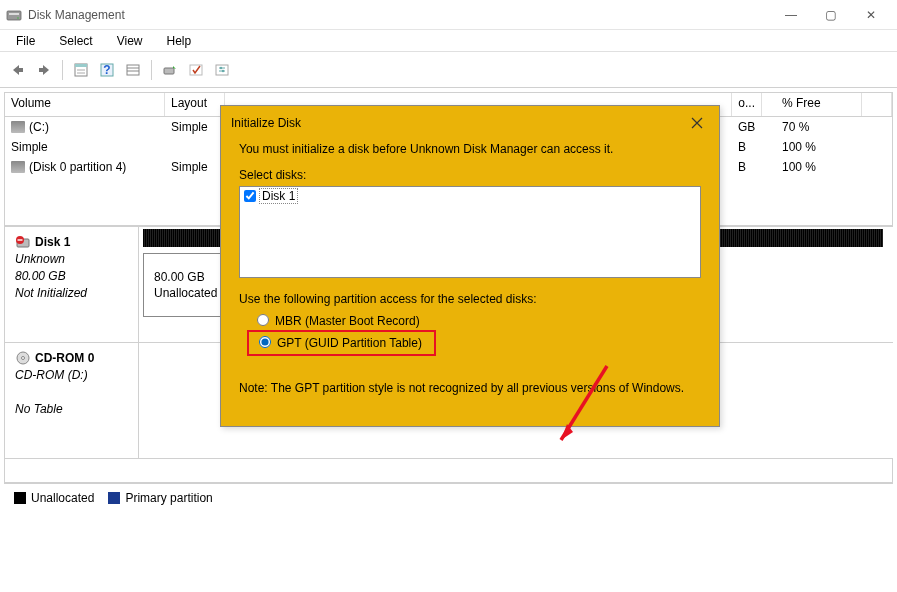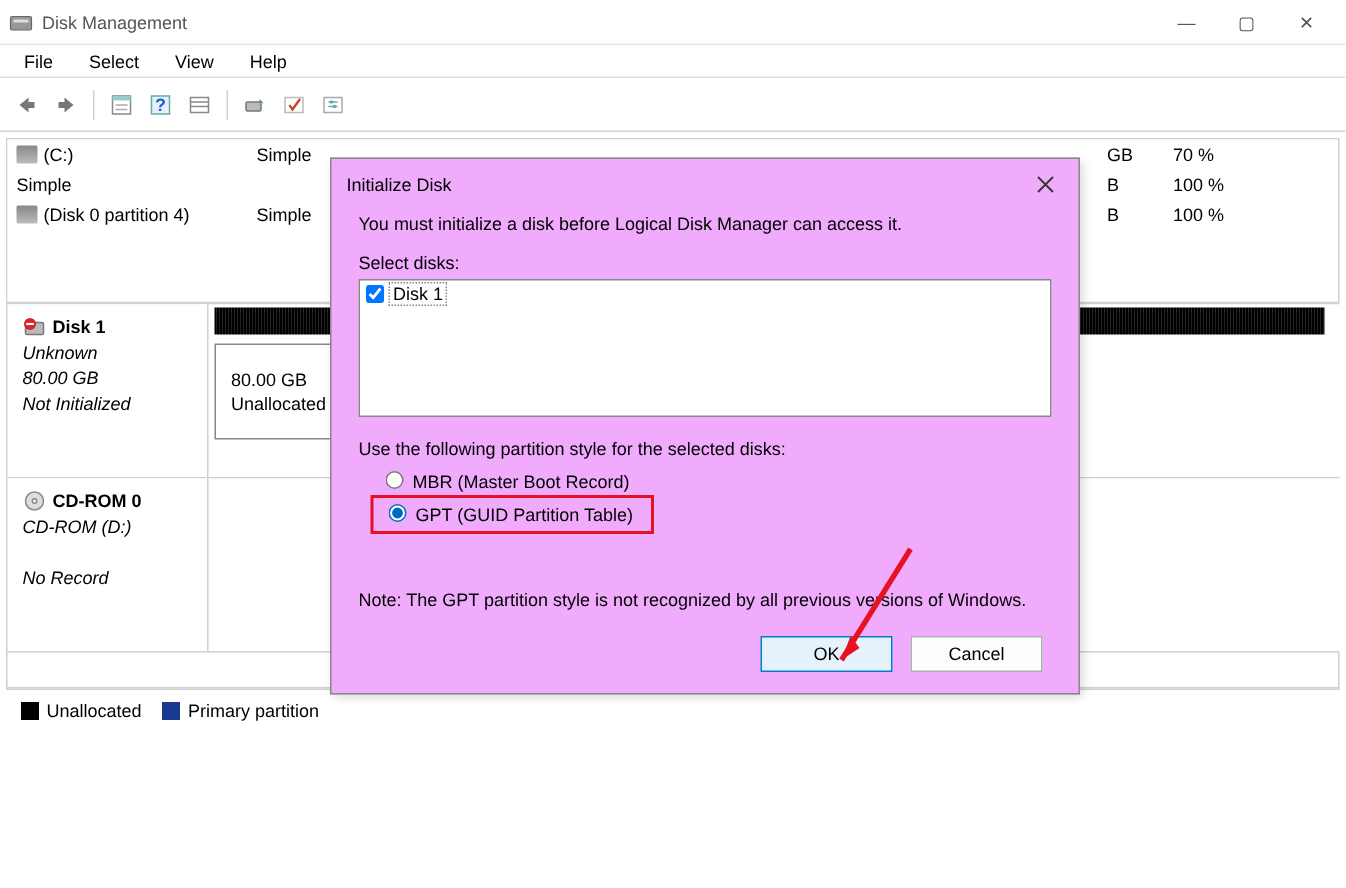--- a/index.html
+++ b/index.html
@@ -47,34 +47,34 @@
     .disk-bar-top { height: 18px; background: repeating-linear-gradient(90deg, #000 0, #000 1px, #222 1px, #222 2px); margin: 2px 10px 0 4px; }
     .disk-block { border: 1px solid #888; padding: 8px 10px; background: #fff; min-width: 140px; display: flex; flex-direction: column; justify-content: center; }
     .disk-block-line { font-size: 12px; line-height: 1.35; }
     
     
     .legend { height: 28px; border-top: 1px solid #d0d0d0; display: flex; align-items: center; padding: 0 10px; gap: 14px; }
     .legend-item { display: flex; align-items: center; gap: 5px; font-size: 12px; }
     .legend-sw { width: 12px; height: 12px; }
     
     
-    .dialog { position: absolute; left: 220px; top: 105px; width: 500px; background: #f0abfc; border: 1px solid #888; box-shadow: 2px 2px 6px rgba(0,0,0,0.15); z-index: 10; }
+    .dialog { position: absolute; left: 220px; top: 105px; width: 500px; background: #eab308; border: 1px solid #888; box-shadow: 2px 2px 6px rgba(0,0,0,0.15); z-index: 10; }
     .dlg-title { height: 34px; display: flex; align-items: center; padding: 0 10px; }
     .dlg-title-text { flex: 1; font-size: 12px; color: #000; }
     .dlg-close { width: 24px; height: 24px; display: flex; align-items: center; justify-content: center; font-size: 14px; }
     .dlg-body { padding: 2px 18px 14px 18px; }
     .dlg-msg { font-size: 12px; margin-bottom: 12px; }
     .dlg-label { font-size: 12px; margin-bottom: 4px; }
     .disk-listbox { border: 1px solid #888; height: 92px; background: #fff; overflow: auto; margin-bottom: 14px; }
     .disk-listitem { display: flex; align-items: center; gap: 3px; padding: 1px 4px; font-size: 12px; }
     .disk-listitem input { width: 12px; height: 12px; }
     .disk-listitem span { border: 1px dotted #888; padding: 0 2px; }
     .radio-row { display: flex; gap: 6px; padding: 2px 10px; font-size: 12px; }
     .radio-row input { width: 12px; height: 12px; accent-color: #0067c0; }
-    .highlight-box { border: 2px solid #e81123; padding: 0; margin: 0 0 20px 8px; display: inline-block; }
+    .highlight-box { border: 2px solid #e81123; padding: 0; margin: 0 0 8px 8px; display: inline-block; }
     .highlight-box .radio-row { padding: 4px 12px 4px 10px; }
     .note { font-size: 12px; margin: 16px 0 16px 0; line-height: 1.35; }
     .dlg-buttons { display: flex; justify-content: flex-end; gap: 12px; padding-right: 6px; }
     .dlg-btn { width: 88px; height: 24px; border: 1px solid #adadad; background: #fdfdfd; font-size: 12px; text-align: center; line-height: 22px; }
     .dlg-btn.primary { border: 1px solid #0078d7; background: #e5f1fb; }
     
     
     .arrow { position: absolute; z-index: 20; pointer-events: none; }
   </style>
 </head>
@@ -156,20 +156,28 @@
         <rect x="2" y="3" width="12" height="10" fill="none" stroke="#aaa"></rect>
         <line x1="5" y1="6" x2="11" y2="6" stroke="#6aa"></line>
         <line x1="5" y1="9" x2="11" y2="9" stroke="#6aa"></line>
         <circle cx="7" cy="6" r="1.2" fill="#6aa"></circle>
         <circle cx="9" cy="9" r="1.2" fill="#6aa"></circle>
       </svg>
     </div>
 </div>
 
 <div class="vol-table" style="margin:4px 4px 0 4px;">
+  <div class="vol-header">
+    <div class="col-volume">Volume</div>
+    <div class="col-layout">Layout</div>
+    <div class="col-hidden"></div>
+    <div class="col-cap">o...</div>
+    <div class="col-free">% Free</div>
+    <div class="col-last"></div>
+  </div>
   <div class="vol-rows" style="height:108px;">
     <div class="vol-row">
       <div class="col-volume">
           <span class="drive-icon"></span>
           <span>(C:)</span>
         </div>
       <div class="col-layout">Simple</div>
       <div class="col-hidden"></div>
       <div class="col-cap">GB</div>
       <div class="col-free">70 %</div>
@@ -225,21 +233,21 @@
     <div class="disk-info">
       <div class="disk-title">
         <svg width="16" height="14" viewBox="0 0 16 14">
             <circle cx="8" cy="7" r="6" fill="#ddd" stroke="#888"></circle>
             <circle cx="8" cy="7" r="1.5" fill="#fff" stroke="#888"></circle>
           </svg>
         <span>CD-ROM 0</span>
       </div>
       <div class="disk-line">CD-ROM (D:)</div>
       <div class="disk-line" style="height:14px;"></div>
-      <div class="disk-line">No Record</div>
+      <div class="disk-line">No Table</div>
     </div>
     <div style="flex:1;"></div>
   </div>
   <div style="height:24px; border-bottom:1px solid #d0d0d0; border-left:1px solid #d0d0d0; border-right:1px solid #d0d0d0;"></div>
 </div>
 
 <div class="legend" style="margin:0 4px;">
   <div class="legend-item">
     <div class="legend-sw" style="background:#000"></div>
     <span>Unallocated</span>
@@ -253,43 +261,39 @@
 <div class="dialog">
   <div class="dlg-title">
     <span class="dlg-title-text">Initialize Disk</span>
     <div class="dlg-close">
       <svg width="12" height="12" viewBox="0 0 12 12">
           <path d="M1 1 L11 11 M11 1 L1 11" stroke="#333" stroke-width="1.2"></path>
         </svg>
     </div>
   </div>
   <div class="dlg-body">
-    <div class="dlg-msg">You must initialize a disk before Logical Disk Manager can access it.</div>
+    <div class="dlg-msg">You must initialize a disk before Unknown Disk Manager can access it.</div>
     <div class="dlg-label">Select disks:</div>
     <div class="disk-listbox">
       <div class="disk-listitem">
         <input type="checkbox" checked="" style="">
         <span>Disk 1</span>
       </div>
     </div>
-    <div class="dlg-label" style="margin-bottom:6px;">Use the following partition style for the selected disks:</div>
+    <div class="dlg-label" style="margin-bottom:6px;">Use the following partition access for the selected disks:</div>
     <div class="radio-row" style="margin-left:8px;">
       <input type="radio" name="pstyle" style="">
       <span>MBR (Master Boot Record)</span>
     </div>
     <div class="highlight-box">
       <div class="radio-row">
         <input type="radio" name="pstyle" checked="" style="">
         <span>GPT (GUID Partition Table)</span>
       </div>
     </div>
     <div class="note">Note: The GPT partition style is not recognized by all previous versions of Windows.</div>
-    <div class="dlg-buttons">
-      <div class="dlg-btn primary">OK</div>
-      <div class="dlg-btn">Cancel</div>
-    </div>
   </div>
 </div>
 
 <svg class="arrow" style="left:545px; top:358px;" width="80" height="100" viewBox="0 0 80 100">
   <line x1="62" y1="8" x2="16" y2="82" stroke="#e81123" stroke-width="3.5"></line>
   <polygon points="16,82 28,74 22,66" fill="#e81123"></polygon>
 </svg>
 
 </body></html>

